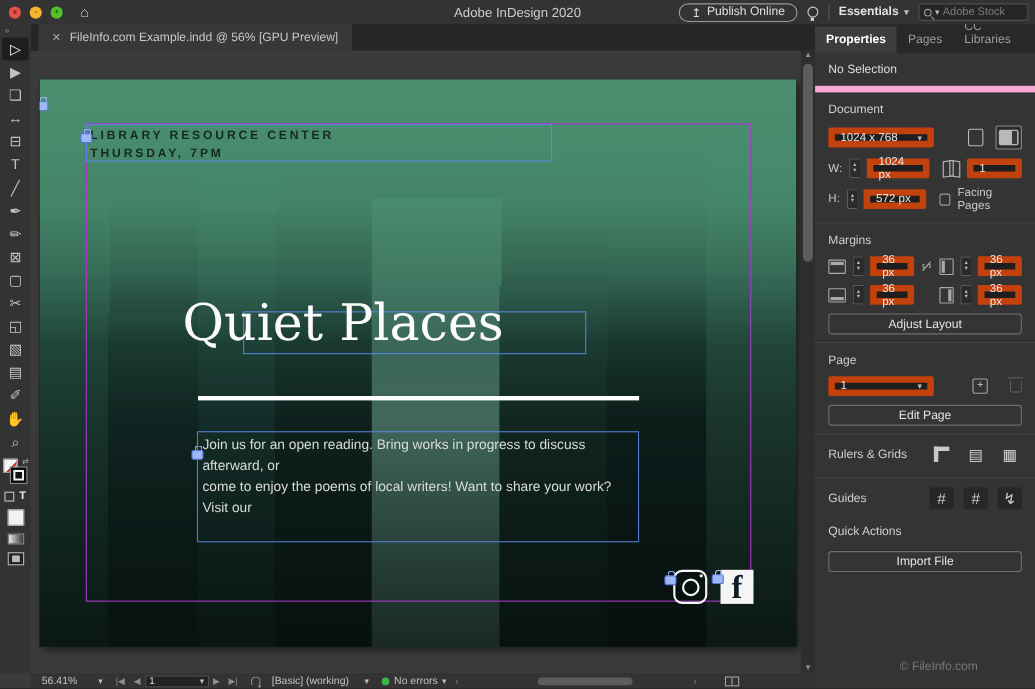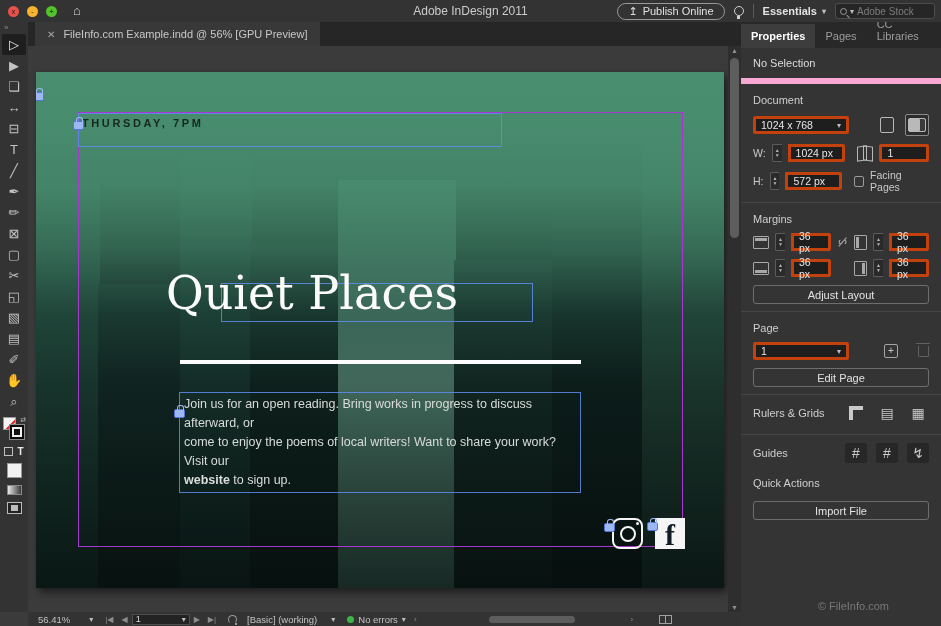--- a/index.html
+++ b/index.html
@@ -113,21 +113,21 @@
   .pagespanel:after{ content:""; position:absolute; left:5px; top:0; width:1px; height:7px; background:#a0a0a0; }
 
   
   .panel { position:absolute; right:0; top:22px; width:200px; height:604px; background:#343434; z-index:15; }
   .ptabs { height:26px; background:#282828; display:flex; align-items:flex-end; }
   .ptab { padding:6px 10px 6px; font-size:11px; color:#9d9d9d; }
   .ptab.active { background:#3d3d3d; color:#ffffff; font-weight:bold; }
   .noselect { padding:9px 12px; color:#dcdcdc; font-size:11px; border-bottom:6px solid #f9a8d4; }
   .sect-label { color:#cfcfcf; font-size:11px; padding:10px 12px 6px; }
   .row { display:flex; align-items:center; padding:2px 12px; gap:6px; }
-  .field { background:#1e1e1e; border:3px solid #c2410c; border-radius:2px; height:18px;
+  .field { background:#1e1e1e; border:6px solid #c2410c; border-radius:2px; height:18px;
     color:#e6e6e6; font-size:10.5px; display:flex; align-items:center; padding:0 5px; }
   .stepper { display:flex; flex-direction:column; justify-content:center; color:#b5b5b5; font-size:5px;
     line-height:5px; border:1px solid #5c5c5c; border-right:none; border-radius:2px 0 0 2px; height:18px; padding:0 2px;
     background:#2a2a2a;}
   .stepfield { border-radius:0 2px 2px 0; }
   .select { justify-content:space-between; }
   .lbl { color:#c9c9c9; font-size:10.5px; }
   .ori { width:14px; height:16px; border:1.5px solid #b9b9b9; border-radius:2px; }
   .ori.land { width:18px; height:14px; background:#b9b9b9; box-shadow:inset -5px 0 0 #3a3a3a; }
   .oriwrap { width:24px; height:22px; display:flex; align-items:center; justify-content:center; border-radius:2px;}
@@ -159,21 +159,21 @@
 </head>
 <body>
 
 <div class="app">
 
   <div class="titlebar">
     <div class="tl red">x</div>
     <div class="tl yel">-</div>
     <div class="tl grn">+</div>
     <div class="home">⌂</div>
-    <div class="tb-title">Adobe InDesign 2011</div>
+    <div class="tb-title">Adobe InDesign 2020</div>
     <div class="tb-right">
       <div class="publish">
         <span>↥</span>
         <span>Publish Online</span>
       </div>
       <div class="bulb"></div>
       <div class="tb-sep"></div>
       <div class="workspace">
         <span>Essentials</span>
         <span class="chev">▾</span>
@@ -238,30 +238,30 @@
       <div class="bld windows-h" style="left:214px;width:92px;top:172px;background:#0e211d;"></div>
       <div class="bld windows-v" style="left:302px;width:118px;top:108px;background:#4c7868;"></div>
       <div class="bld windows-h" style="left:418px;width:100px;top:188px;background:#122722;"></div>
       <div class="bld windows-v" style="left:516px;width:92px;top:138px;background:#0c1d1a;"></div>
       <div class="bld windows-v" style="left:606px;width:82px;top:52px;background:#1d3a30;"></div>
       <div class="greenveil"></div>
 
       <div class="mguide"></div>
       <div class="tframe" style="left:42px;top:41px;width:424px;height:34px;"></div>
       <div class="evt-head">
+        <div>LIBRARY RESOURCE CENTER</div>
         <div>THURSDAY, 7PM</div>
       </div>
       <div class="tframe" style="left:185px;top:211px;width:312px;height:39px;"></div>
       <div class="big-title">Quiet Places</div>
       <div class="rule"></div>
       <div class="tframe" style="left:143px;top:320px;width:402px;height:101px;"></div>
       <div class="bodytxt">
         <div>Join us for an open reading. Bring works in progress to discuss afterward, or</div>
         <div>come to enjoy the poems of local writers! Want to share your work? Visit our</div>
-        <div><b>website</b><span> to sign up.</span></div>
       </div>
 
       <div class="lock" style="left:-3px;top:20px;"></div>
       <div class="lock" style="left:37px;top:49px;"></div>
       <div class="lock" style="left:138px;top:337px;"></div>
       <div class="lock" style="left:568px;top:451px;"></div>
       <div class="lock" style="left:611px;top:450px;"></div>
 
       <div class="insta"></div>
       <div class="fb">f</div>

